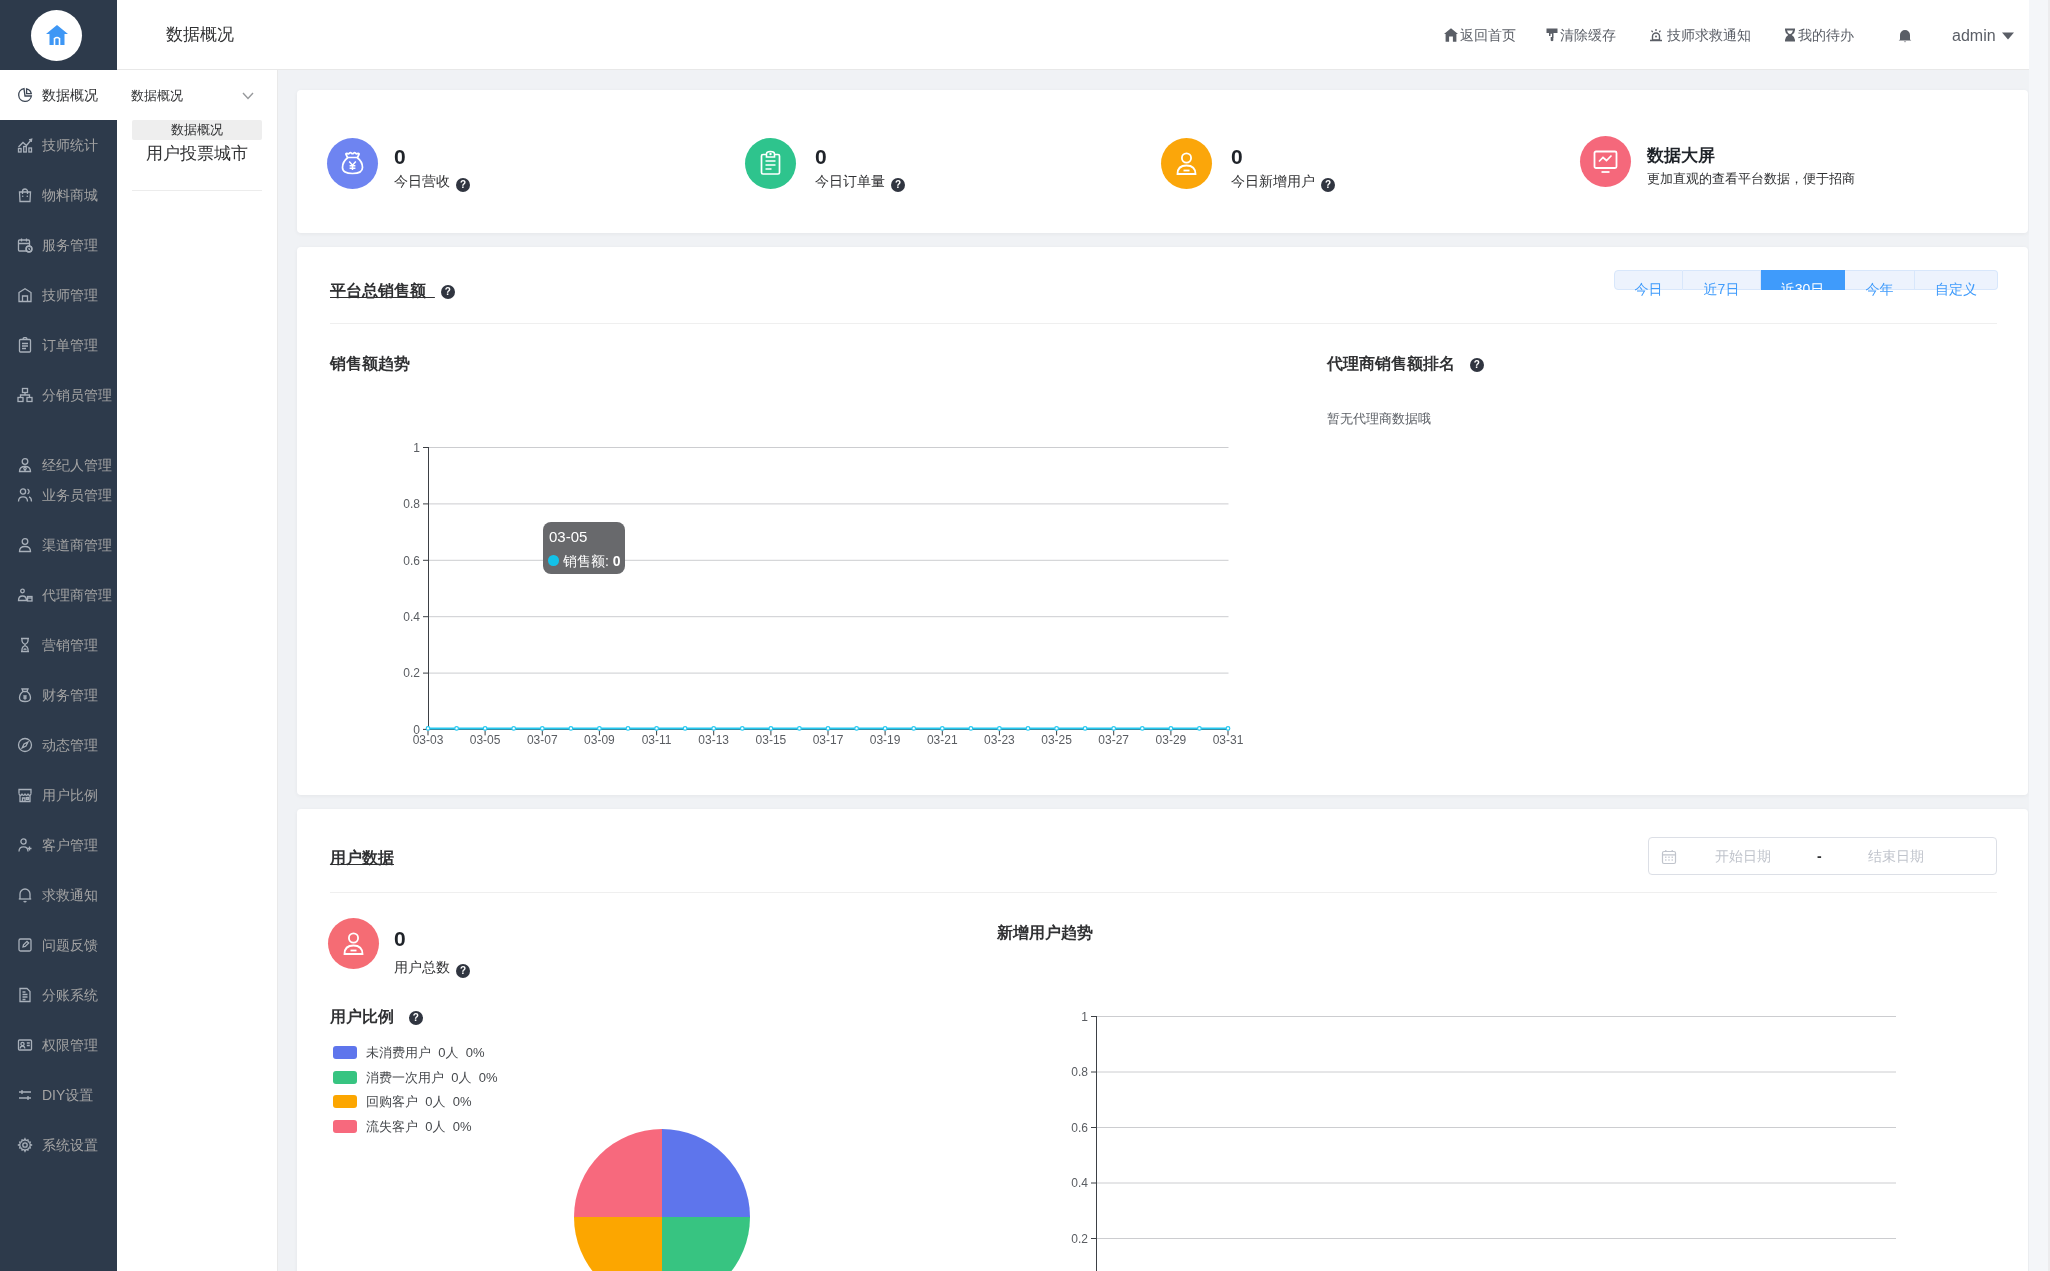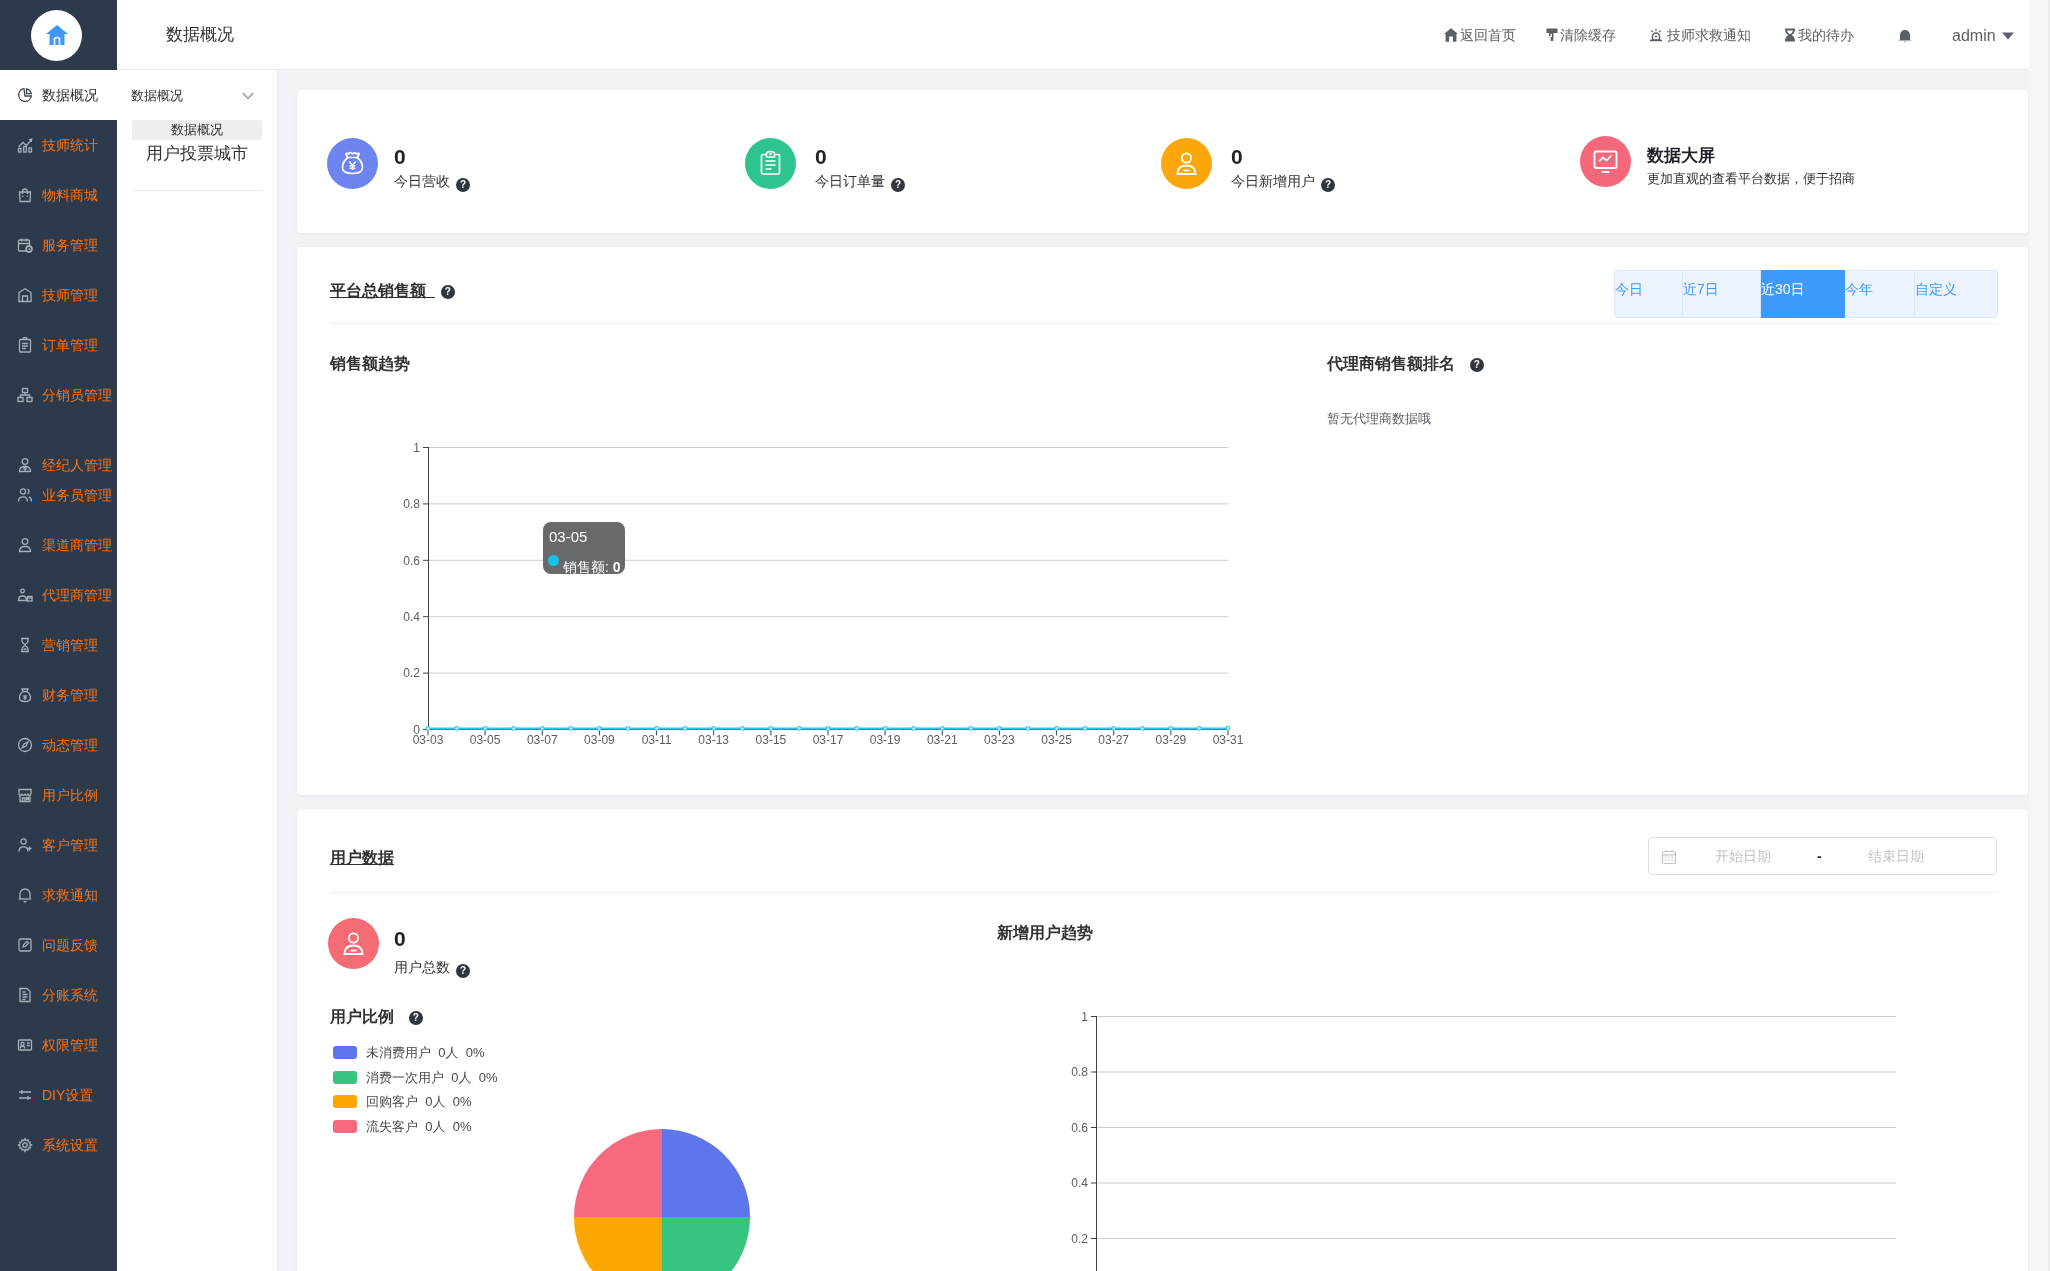--- a/index.html
+++ b/index.html
@@ -4,21 +4,21 @@
 <title>数据概况</title>
 <style>
   * { margin:0; padding:0; box-sizing:border-box; }
   html,body { width:2050px; height:1271px; overflow:hidden; font-family:"Liberation Sans",sans-serif; background:#f0f2f5; color:#303133; }
   .abs { position:absolute; }
 
   
   #sidebar { position:absolute; left:0; top:0; width:117px; height:1271px; background:#2d3a4b; z-index:5; }
   #logo { position:absolute; left:0; top:0; width:117px; height:70px; }
   #logo .circle { position:absolute; left:31px; top:10px; width:51px; height:51px; border-radius:50%; background:#fff; }
-  .menu-item { position:absolute; left:0; width:117px; height:50px; color:#f97316; font-size:14px; }
+  .menu-item { position:absolute; left:0; width:117px; height:50px; color:#a3a3a3; font-size:14px; }
   .menu-item .mi-ico { position:absolute; left:17px; top:17px; width:16px; height:16px; }
   .menu-item .mi-txt { position:absolute; left:42px; top:0; line-height:50px; white-space:nowrap; }
   .menu-item.active { background:#fff; color:#303133; }
 
   
   #submenu { position:absolute; left:117px; top:70px; width:161px; height:1201px; background:#fff; border-right:1px solid #e9e9e9; z-index:4; }
   #submenu .root { position:absolute; left:14px; top:17px; width:130px; font-size:13px; color:#303133; }
   #submenu .sub-active { position:absolute; left:15px; top:50px; width:130px; height:20px; background:#eee; border-radius:2px; text-align:center; line-height:20px; font-size:13px; color:#303133; }
   #submenu .sub-item { position:absolute; left:15px; width:130px; text-align:center; font-size:17px; color:#303133; line-height:14px; }
   #submenu .divider { position:absolute; left:15px; width:130px; border-top:1px solid #ececec; }
@@ -40,21 +40,21 @@
   .stat-num { position:absolute; font-size:21px; font-weight:bold; color:#1f2329; }
   .stat-label { position:absolute; font-size:14px; line-height:15px; color:#303133; white-space:nowrap; height:15px; }
   .qmark { display:inline-block; width:14px; height:14px; border-radius:50%; background:#303540; color:#fff; font-size:10px; font-weight:bold; text-align:center; line-height:14px; vertical-align:-2px; margin-left:6px; }
 
   .card-title { position:absolute; font-size:16px; font-weight:bold; color:#303133; white-space:nowrap;text-decoration:underline; }
   .sec-title { position:absolute; font-size:16px; font-weight:bold; color:#303133; white-space:nowrap; }
   .hr { position:absolute; border-top:1px solid #efefef; }
 
   
   #tabs { position:absolute; left:1317px; top:23px; height:38px; display:flex; }
-  #tabs .tab { height:48px; line-height:36px; font-size:14px; color:#3f9bfb; background:#edf3fd; border:1px solid #d8e7fb; border-left:none; }
+  #tabs .tab { height:20px; line-height:36px; text-align:center; font-size:14px; color:#3f9bfb; background:#edf3fd; border:1px solid #d8e7fb; border-left:none; }
   #tabs .tab:first-child { border-left:1px solid #d8e7fb; border-radius:4px 0 0 4px; }
   #tabs .tab:last-child { border-radius:0 4px 4px 0; }
   #tabs .tab.on { background:#3f9bfb; color:#fff; border-color:#3f9bfb; }
 
   
   #dateinput { position:absolute; left:1351px; top:28px; width:349px; height:38px; border:1px solid #dcdfe6; border-radius:4px; background:#fff;padding-left:30px; }
   #dateinput .ph { position:absolute; top:0; line-height:36px; font-size:14px; color:#c0c4cc; }
   #dateinput .dash { position:absolute; top:0; line-height:36px; font-size:14px; color:#303133; font-weight:bold; }
 
   
@@ -453,21 +453,21 @@
         <circle cx="816.7" cy="481.4" r="1.8"></circle>
         <circle cx="845.3" cy="481.4" r="1.8"></circle>
         <circle cx="873.9" cy="481.4" r="1.8"></circle>
         <circle cx="902.4" cy="481.4" r="1.8"></circle>
         <circle cx="931.0" cy="481.4" r="1.8"></circle>
       </g>
   </svg>
   <div id="tooltip">
     <div style="position:absolute;left:6px;top:6px;font-size:15px">03-05</div>
     <div style="position:absolute;left:5px;top:33px;width:10.5px;height:10.5px;border-radius:50%;background:#13c2e8"></div>
-    <div style="position:absolute;left:20px;top:37px">销售额: <b>0</b></div>
+    <div style="position:absolute;left:20px;top:31px">销售额: <b>0</b></div>
   </div>
 </div>
 <div class="card" id="card3">
   <div class="card-title" style="left:33px;top:39px">用户数据</div>
   <div id="dateinput">
     <svg class="abs" style="left:12px;top:11px" width="16" height="16" viewBox="0 0 16 16" fill="none" stroke="#c0c4cc" stroke-width="1.2">
         <rect x="1.5" y="2.5" width="13" height="12" rx="1.5"></rect>
         <path d="M1.5 5.8 L14.5 5.8 M4.8 2.5 L4.8 1 M11.2 2.5 L11.2 1"></path>
         <path d="M4.2 8.2 L5.4 8.2 M7.4 8.2 L8.6 8.2 M10.6 8.2 L11.8 8.2 M4.2 11 L5.4 11 M7.4 11 L8.6 11 M10.6 11 L11.8 11" stroke-width="1.4"></path>
       </svg>

